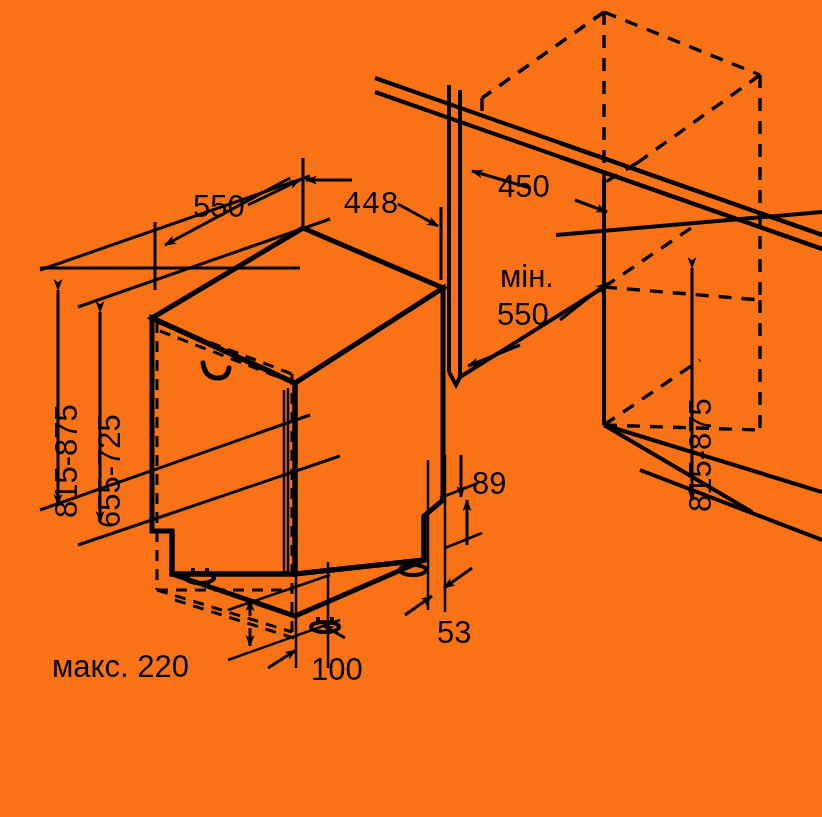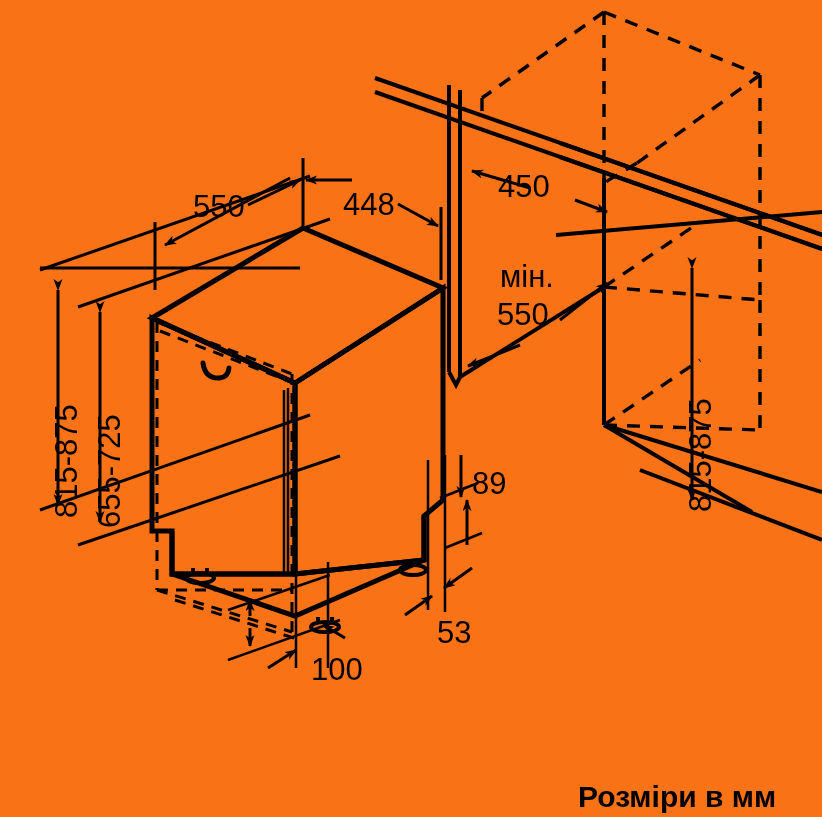--- a/index.html
+++ b/index.html
@@ -256,37 +256,37 @@
       </g>
       <g stroke-width="3">
         <line x1="268" y1="668" x2="296" y2="650" marker-end="url(#arrH)"></line>
       </g>
 
     </g>
   </svg>
 
   <div class="dim-label" style="left:193px; top:190px;">550</div>
 
-  <div class="dim-label" style="left:343px; top:188px;">448</div>
+  <div class="dim-label" style="left:343px; top:188px;font-family:Liberation Mono, monospace;">448</div>
 
   <div class="dim-label vert" style="left:50px; top:518px;">815-875</div>
 
   <div class="dim-label vert" style="left:93px; top:528px;">655-725</div>
 
   <div class="dim-label" style="left:498px; top:170px;text-align:center;">450</div>
 
   <div class="dim-label" style="left:500px; top:260px;">мін.</div>
 
   <div class="dim-label" style="left:497px; top:298px;">550</div>
 
   <div class="dim-label vert" style="left:684px; top:512px;">815-875</div>
 
   <div class="dim-label" style="left:472px; top:467px;">89</div>
 
   <div class="dim-label" style="left:437px; top:616px;">53</div>
 
   <div class="dim-label" style="left:311px; top:653px;">100</div>
 
 
-
-  <div class="caption" style="left:578px; top:780px;">Розміри в мм</div>
+  <div class="dim-label two-line" style="left:52px; top:648px;">макс. 220</div>
+
 
 </div>
 
 </body></html>

